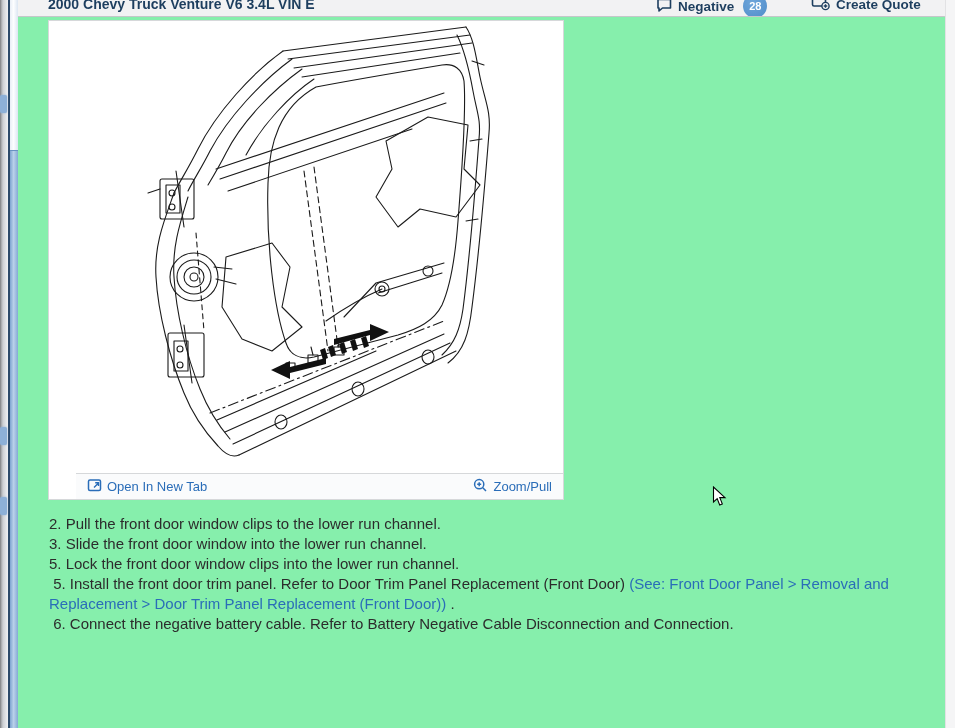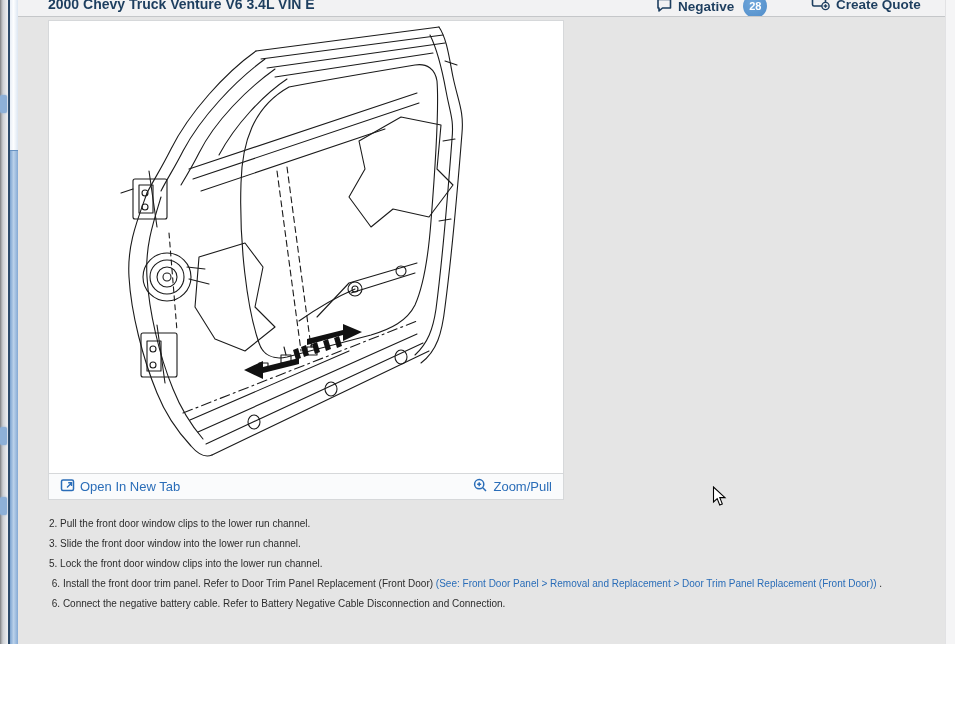--- a/index.html
+++ b/index.html
@@ -1,18 +1,18 @@
 <!DOCTYPE html>
 <html><head>
 <meta charset="utf-8">
 <style>
   * { margin:0; padding:0; box-sizing:border-box; }
   html,body { width:955px; height:728px; overflow:hidden; background:#fff;
     font-family:"Liberation Sans", sans-serif; }
-  .stage { position:relative; width:955px; height:644px; background:#e5e5e5; overflow:hidden; }
+  .stage { position:relative; width:955px; height:728px; background:#86efac; overflow:hidden; }
 
   
   .rail { position:absolute; left:0; top:0; width:18px; height:728px; }
   .rail-grey { position:absolute; left:0; top:0; width:8px; height:100%;
     background:linear-gradient(90deg,#77797c 0px,#9fa1a4 1px,#cdd0d4 3px,#e9ebee 7px,#eff1f3 8px); }
   .rail-navy { position:absolute; left:8px; top:0; width:2px; height:100%; background:#2c4a6a; }
   .rail-track { position:absolute; left:10px; top:0; width:8px; height:150px;
     background:linear-gradient(90deg,#e8eef6,#fdfeff 45%,#dce6f2); }
   .rail-thumb { position:absolute; left:10px; top:150px; width:8px; height:578px;
     background:linear-gradient(90deg,#7da4d0,#bad1ea 45%,#84a9d4); border-top:1px solid #6792c2; }
@@ -32,29 +32,29 @@
     background:radial-gradient(circle at 40% 35%, #6fa6da, #4f8cc9); color:#fff;
     font-size:11px; font-weight:700; text-align:center; line-height:24px; margin-left:4px; }
   .hdr-icon { display:inline-block; }
 
   
   .right-gutter { position:absolute; left:945px; top:0; width:10px; height:728px;
     background:#f5f5f6; border-left:1px solid #e2e2e4; }
 
   
   .img-card { position:absolute; left:48px; top:20px; width:516px; height:480px;
-    border:1px solid #d6d8da; background:#fff; }
+    border:1px solid #d6d8da; background:#fff;padding-left:27px; }
   .img-area { position:relative; width:100%; height:452px; overflow:hidden; background:#fff; }
   .img-footer { display:flex; align-items:center; justify-content:space-between;
     height:26px; padding:0 11px; background:#fafbfc; border-top:1px solid #d6d8da; }
   .card-link { display:flex; align-items:center; gap:5px; color:#2a6db8; font-size:13px;
     cursor:pointer; text-decoration:none; }
 
   
-  .steps { position:absolute; left:49px; top:514px; width:884px; font-size:10px;
+  .steps { position:absolute; left:49px; top:514px; width:884px; font-size:15px;
     line-height:20px; color:#2c2c2c; }
   .steps p { margin:0; white-space:pre-wrap; }
   .steps a { color:#2a6db8; text-decoration:none; cursor:pointer; }
 
   
   .cursor { position:absolute; left:712px; top:486px; pointer-events:none; }
 
   svg.lineart { display:block; }
 </style>
 </head>
@@ -203,21 +203,21 @@
         </span>
         <span>Zoom/Pull</span>
       </a>
     </div>
   </div>
 
   <div class="steps">
     <p><span>2. Pull the front door window clips to the lower run channel.</span></p>
     <p><span>3. Slide the front door window into the lower run channel.</span></p>
     <p><span>5. Lock the front door window clips into the lower run channel.</span></p>
-    <p><span> 6. Install the front door trim panel. Refer to Door Trim Panel Replacement (Front Door) </span><a>(See: Front Door Panel &gt; Removal and Replacement &gt; Door Trim Panel Replacement (Front Door))</a><span> .</span></p>
+    <p><span> 5. Install the front door trim panel. Refer to Door Trim Panel Replacement (Front Door) </span><a>(See: Front Door Panel &gt; Removal and Replacement &gt; Door Trim Panel Replacement (Front Door))</a><span> .</span></p>
     <p><span> 6. Connect the negative battery cable. Refer to Battery Negative Cable Disconnection and Connection.</span></p>
   </div>
 
   <div class="cursor">
     <svg width="16" height="22" viewBox="0 0 16 22">
       <path d="M1.5,1 L1.5,16 L5.2,12.6 L7.7,19 L10.3,17.9 L7.8,11.6 L13,11.6 Z" fill="#fff" stroke="#000" stroke-width="1.1"></path>
     </svg>
   </div>
 
 </div>

